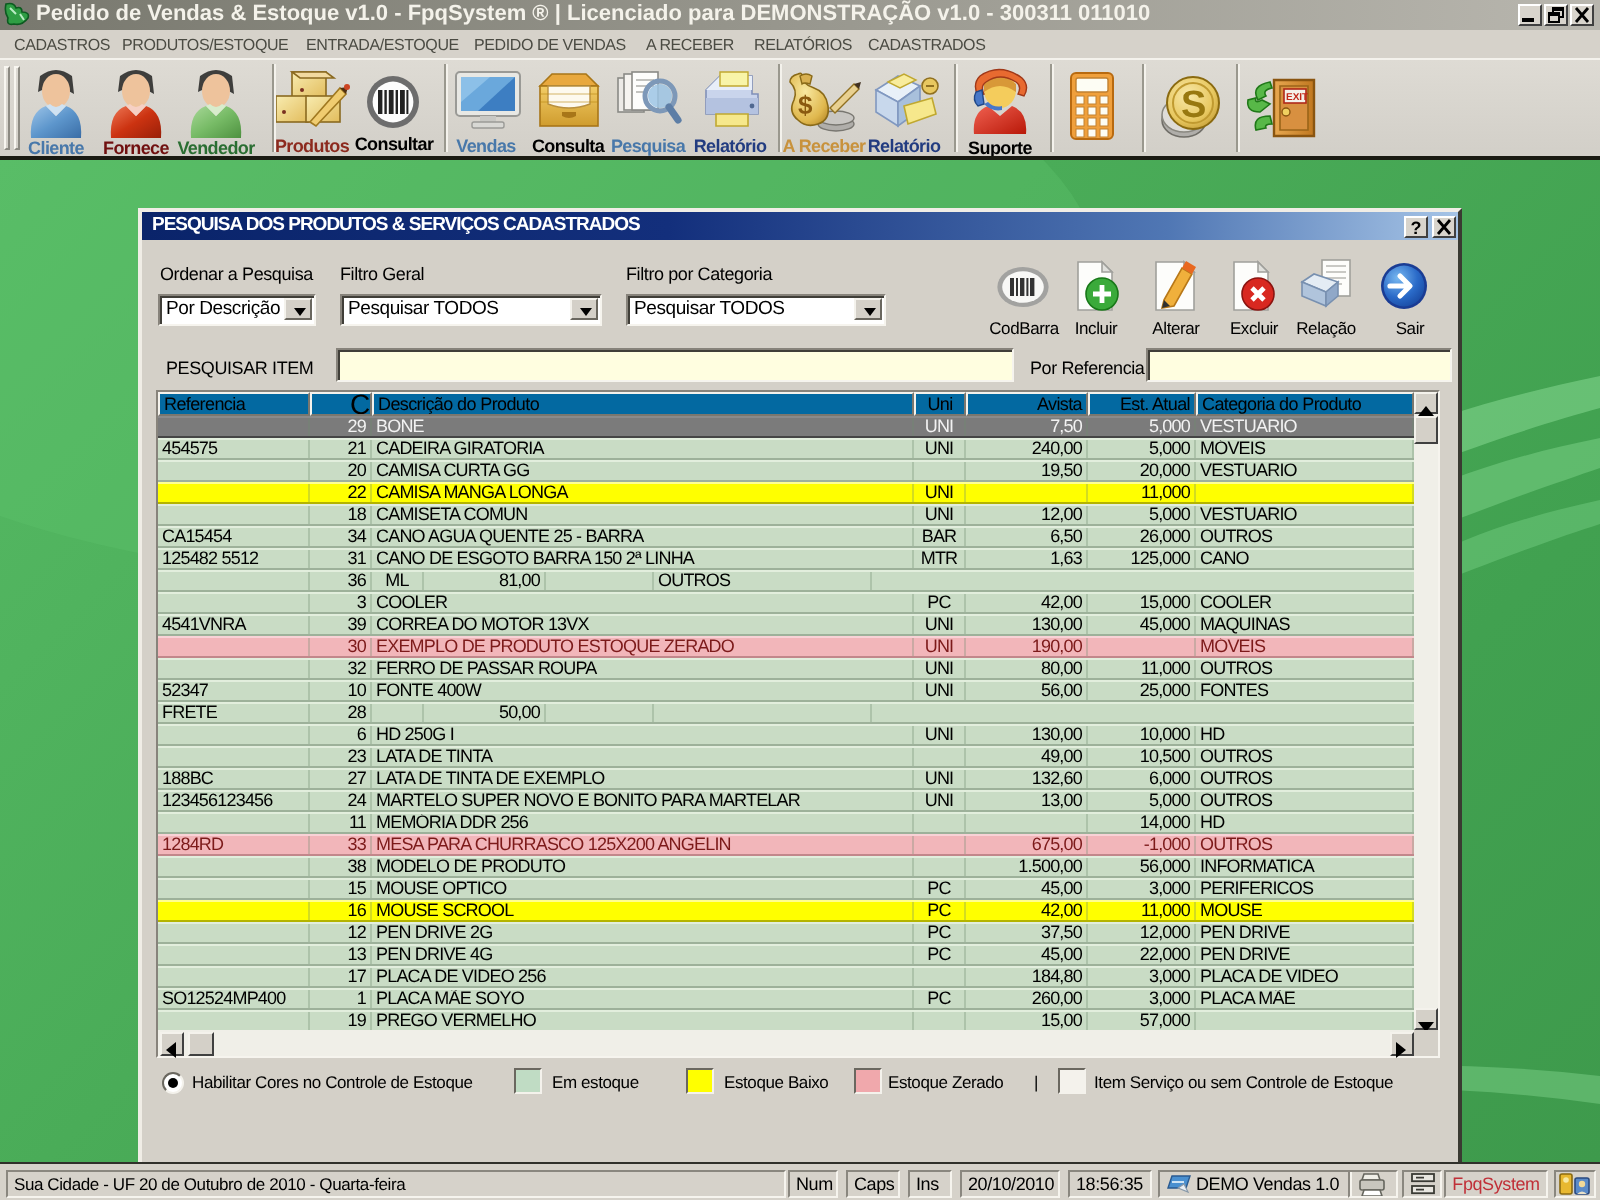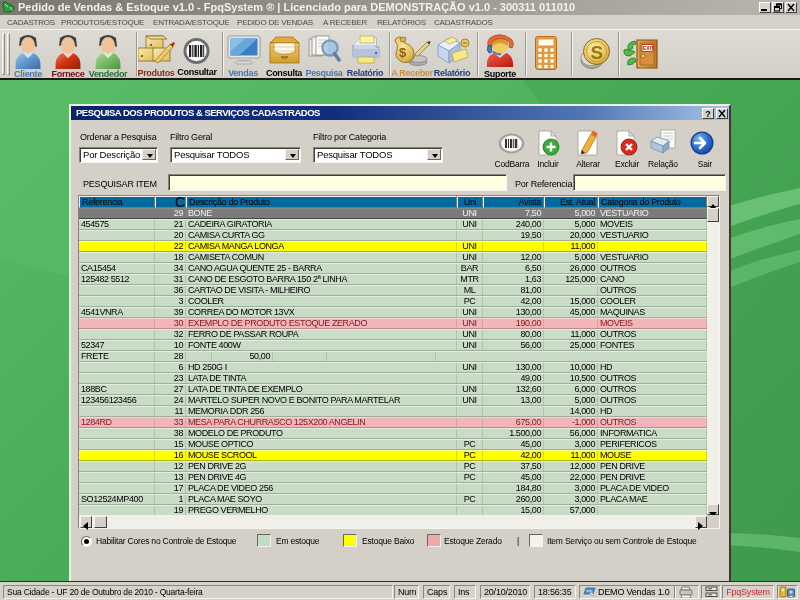--- a/index.html
+++ b/index.html
@@ -456,21 +456,20 @@
         <i class="c2">31</i>
         <i class="c3">CANO DE ESGOTO BARRA 150 2ª LINHA</i>
         <i class="c4">MTR</i>
         <i class="c5">1,63</i>
         <i class="c6">125,000</i>
         <i class="c7">CANO</i>
       </div>
     <div class="tr" style="top:89px">
         <i class="c1"></i>
         <i class="c2">36</i>
-        <i class="c3">CARTAO DE VISITA - MILHEIRO</i>
         <i class="c4">ML</i>
         <i class="c5">81,00</i>
         <i class="c6"></i>
         <i class="c7">OUTROS</i>
       </div>
     <div class="tr" style="top:100px">
         <i class="c1"></i>
         <i class="c2">3</i>
         <i class="c3">COOLER</i>
         <i class="c4">PC</i>

